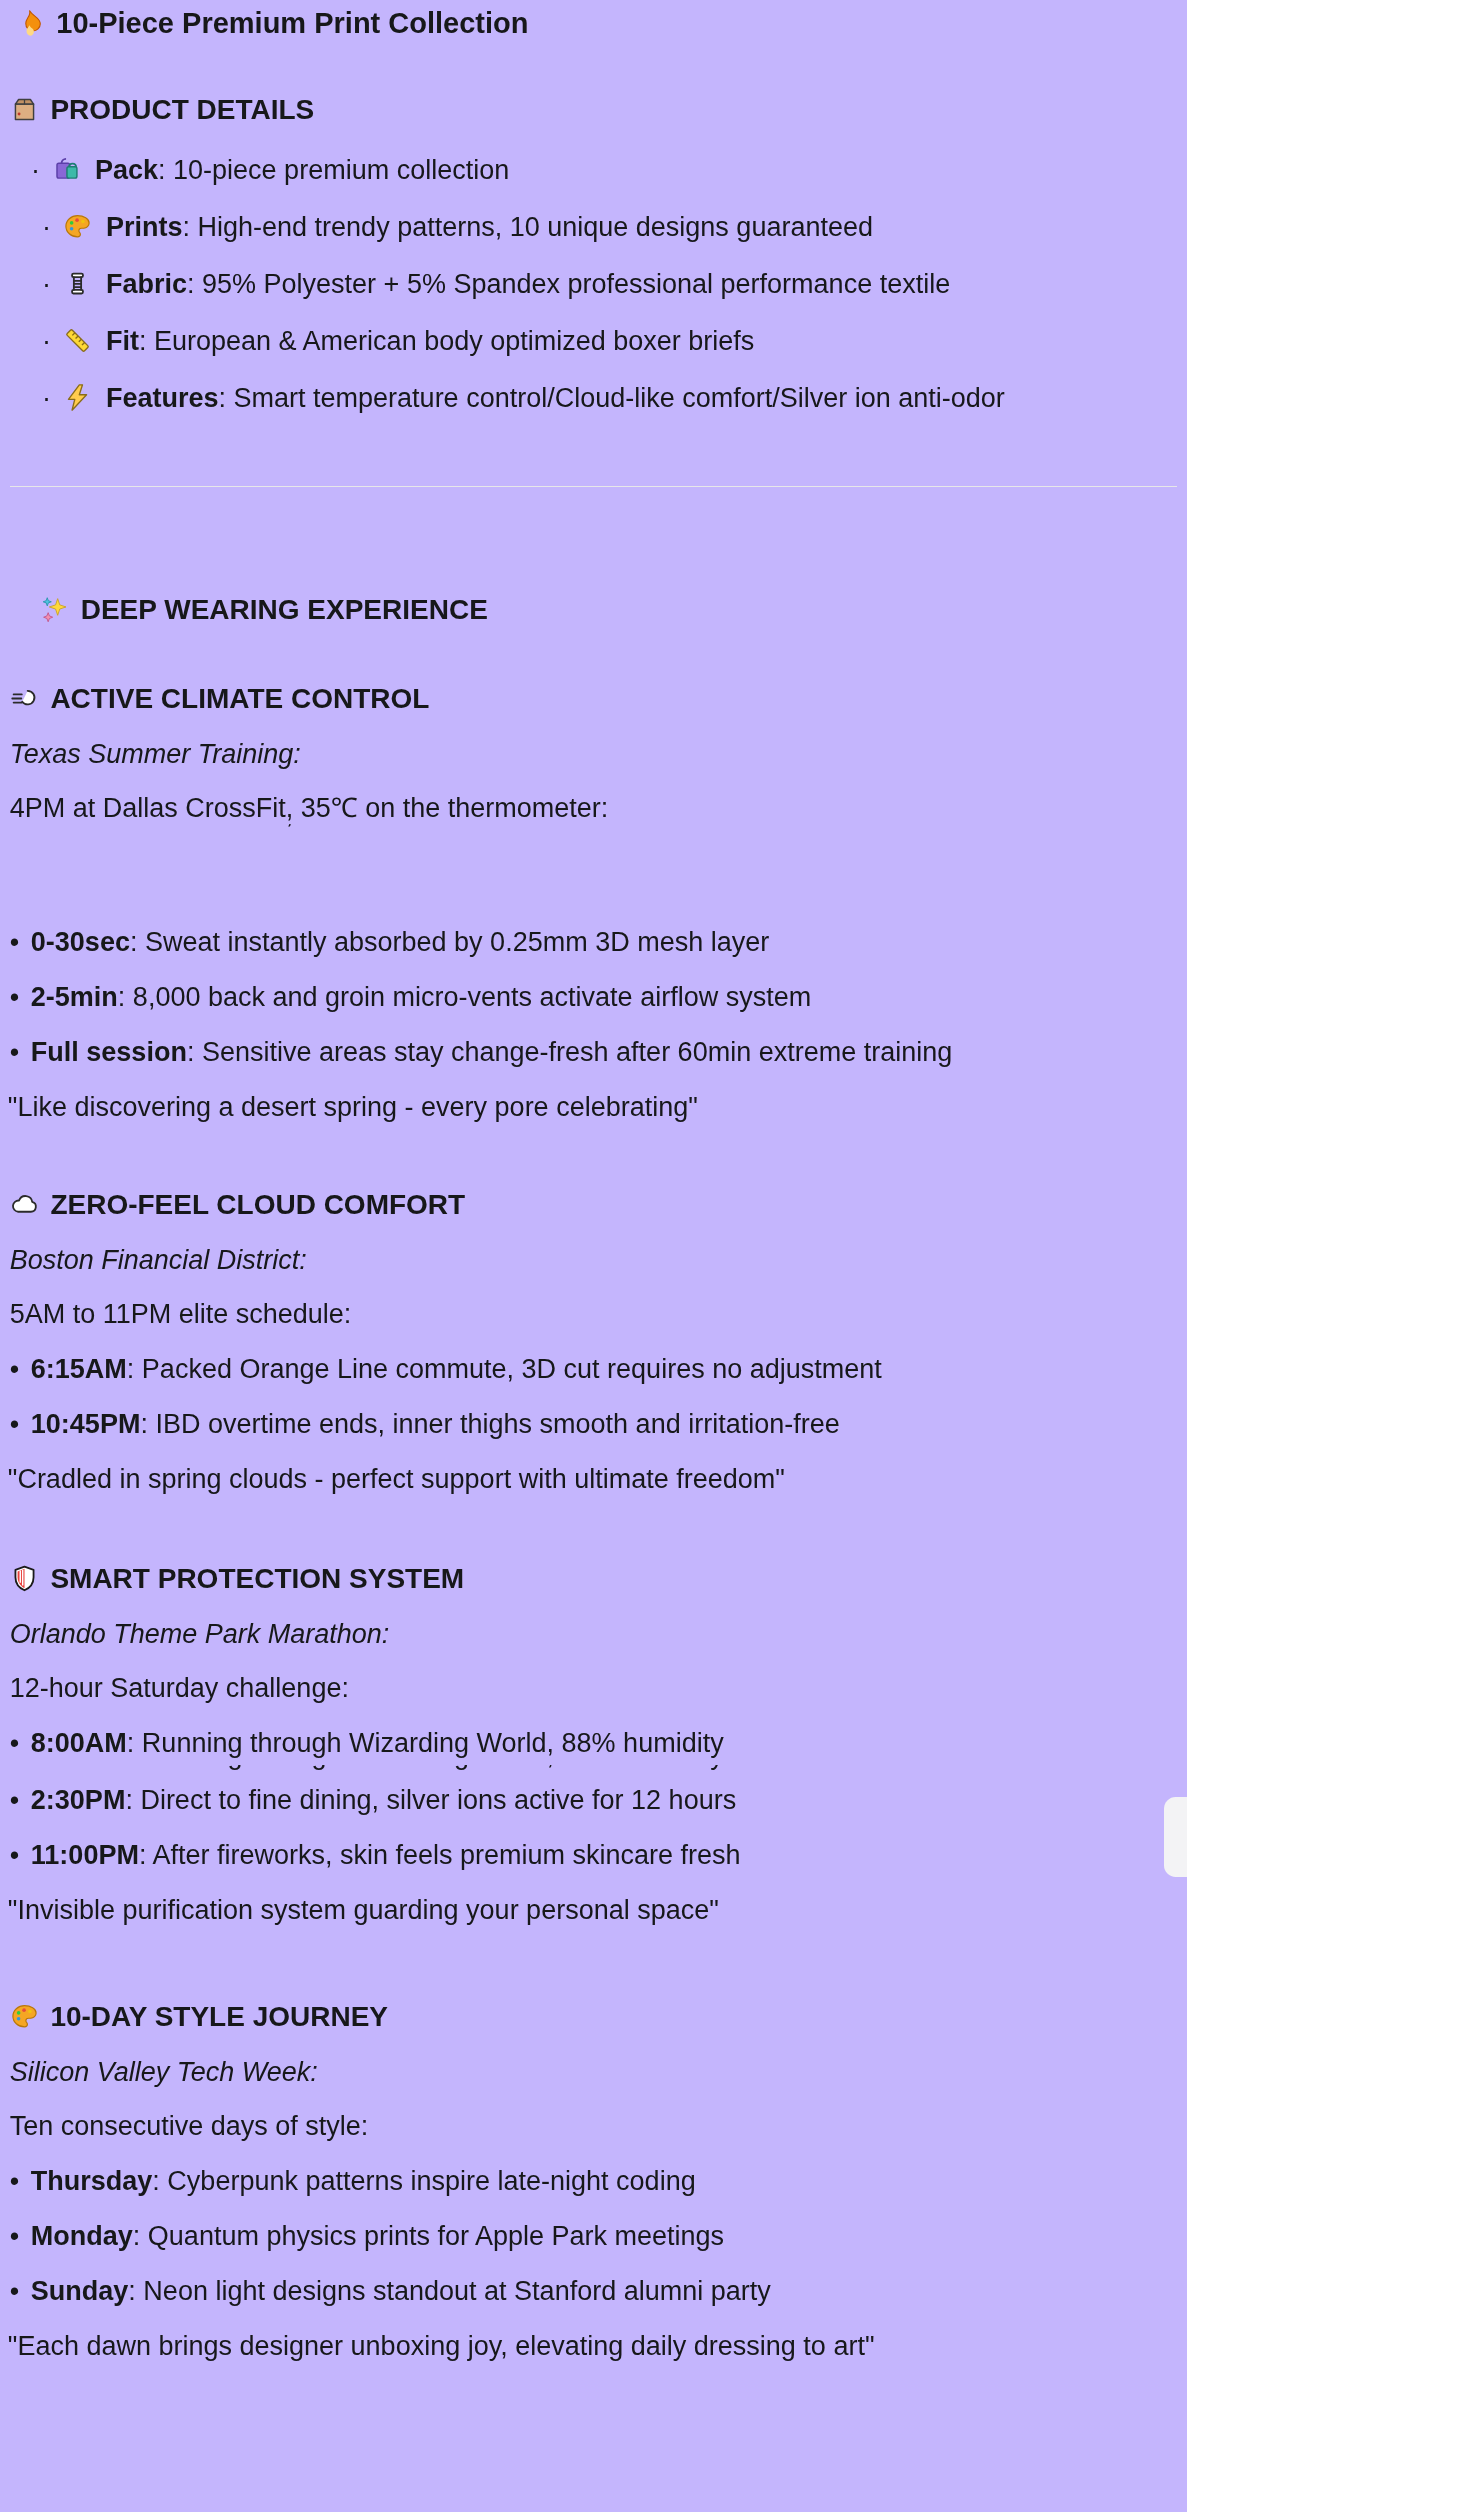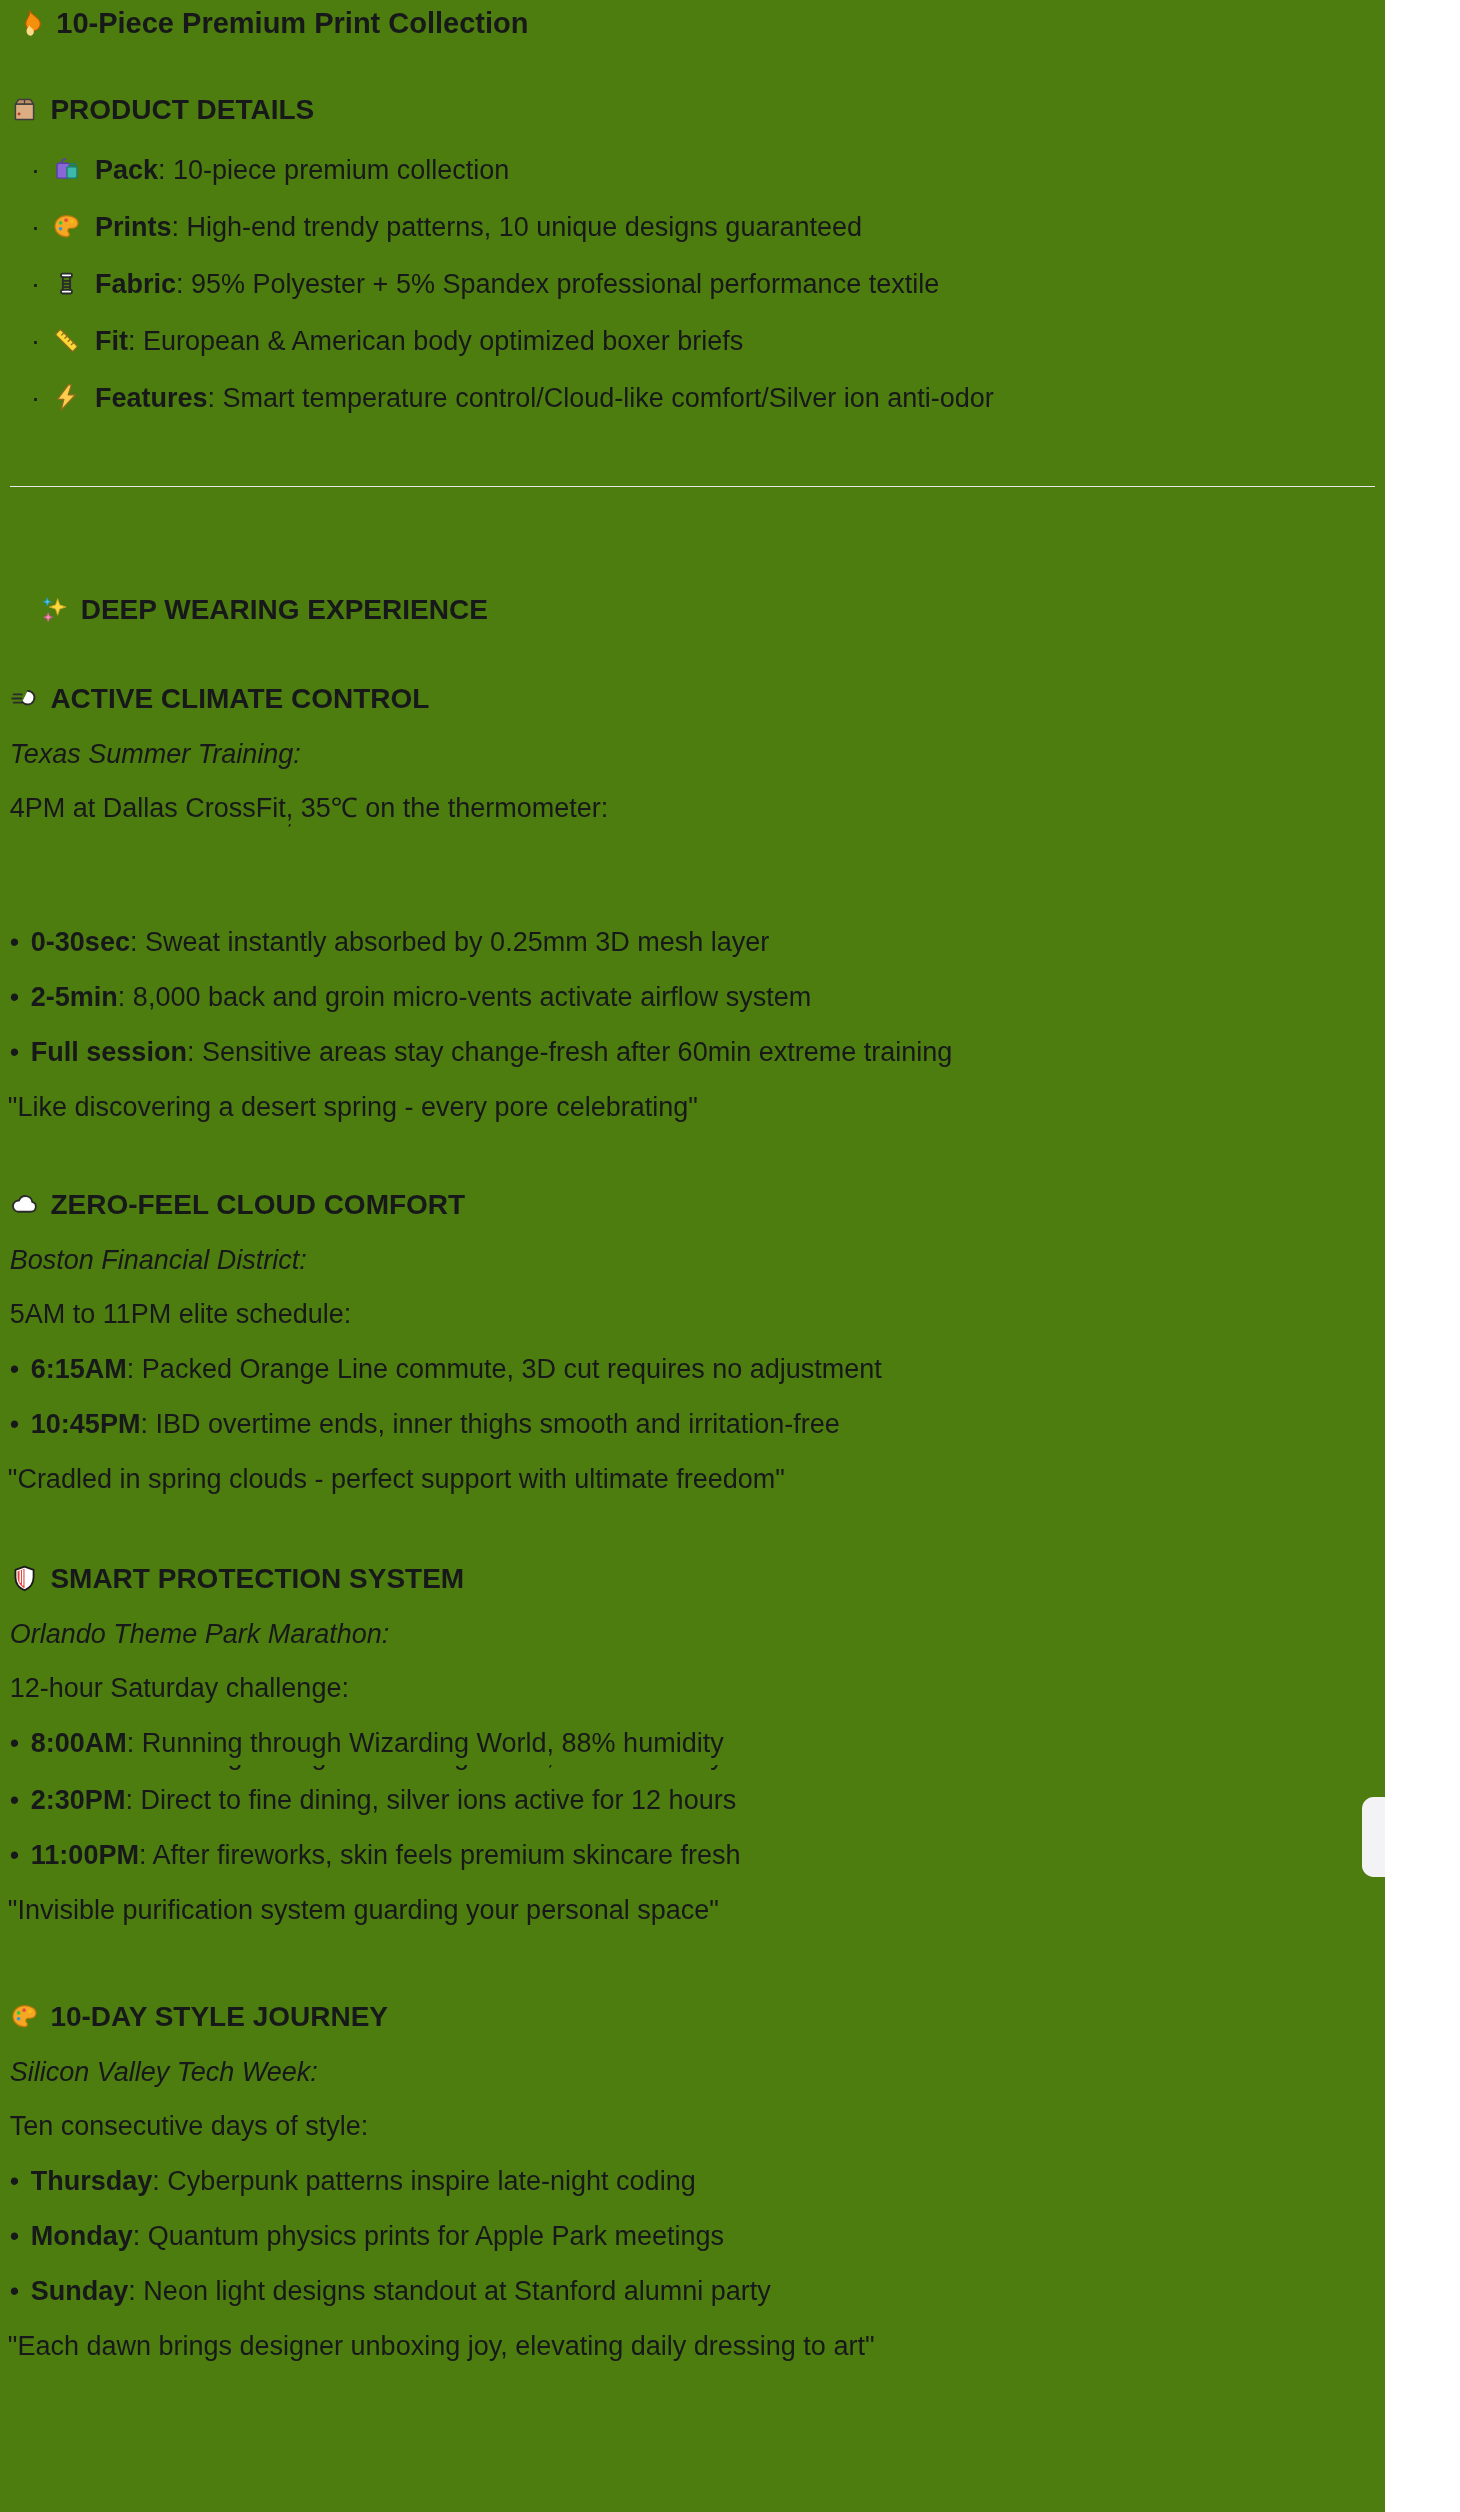--- a/index.html
+++ b/index.html
@@ -1,33 +1,33 @@
 <!DOCTYPE html>
 <html><head>
 <meta charset="utf-8">
 <style>
   html,body{margin:0;padding:0;background:#fff;}
   .page{
     position:relative;
-    width:1385px;
+    width:1187px;
     min-height:2512px;
-    background:#4d7c0f;
+    background:#c4b5fd;
     color:#17181a;
     font-family:"Liberation Sans", sans-serif;
     font-size:27px;
     line-height:27px;
     overflow:hidden;
   }
   h1,h2,h3{margin:0;font-weight:bold;}
   h1{font-size:29px;line-height:31px;margin-top:7.8px;padding-left:15.6px;}
   h2,h3{font-size:28px;line-height:29px;padding-left:9.7px;}
   .subtitle{margin-top:31px;padding-left:9.7px;}
   h2.pd-heading{margin-top:56px;}
   .pd-list{margin-top:31px;padding-left:31px;}
-  .pd-item + .pd-item{margin-top:28px;}
+  .pd-item + .pd-item{margin-top:28px;margin-left:11px;}
   .pd-marker{display:inline-block;width:21.4px;color:#17181a;}
   .pd-item .icon{margin-right:13.6px;}
   hr.divider{border:none;border-top:1.9px solid #e7e7e9;margin:74px 9.7px 0 9.7px;}
   h2.deep-heading{margin-top:108px;padding-left:40px;}
   .s-climate h3{margin-top:59px;}
   .s-cloud h3{margin-top:69px;}
   .s-protection h3{margin-top:71px;}
   .s-style h3{margin-top:78px;}
   .line{margin:0;margin-top:28px;padding-left:9.7px;}
   .intro{margin-top:27px;}

